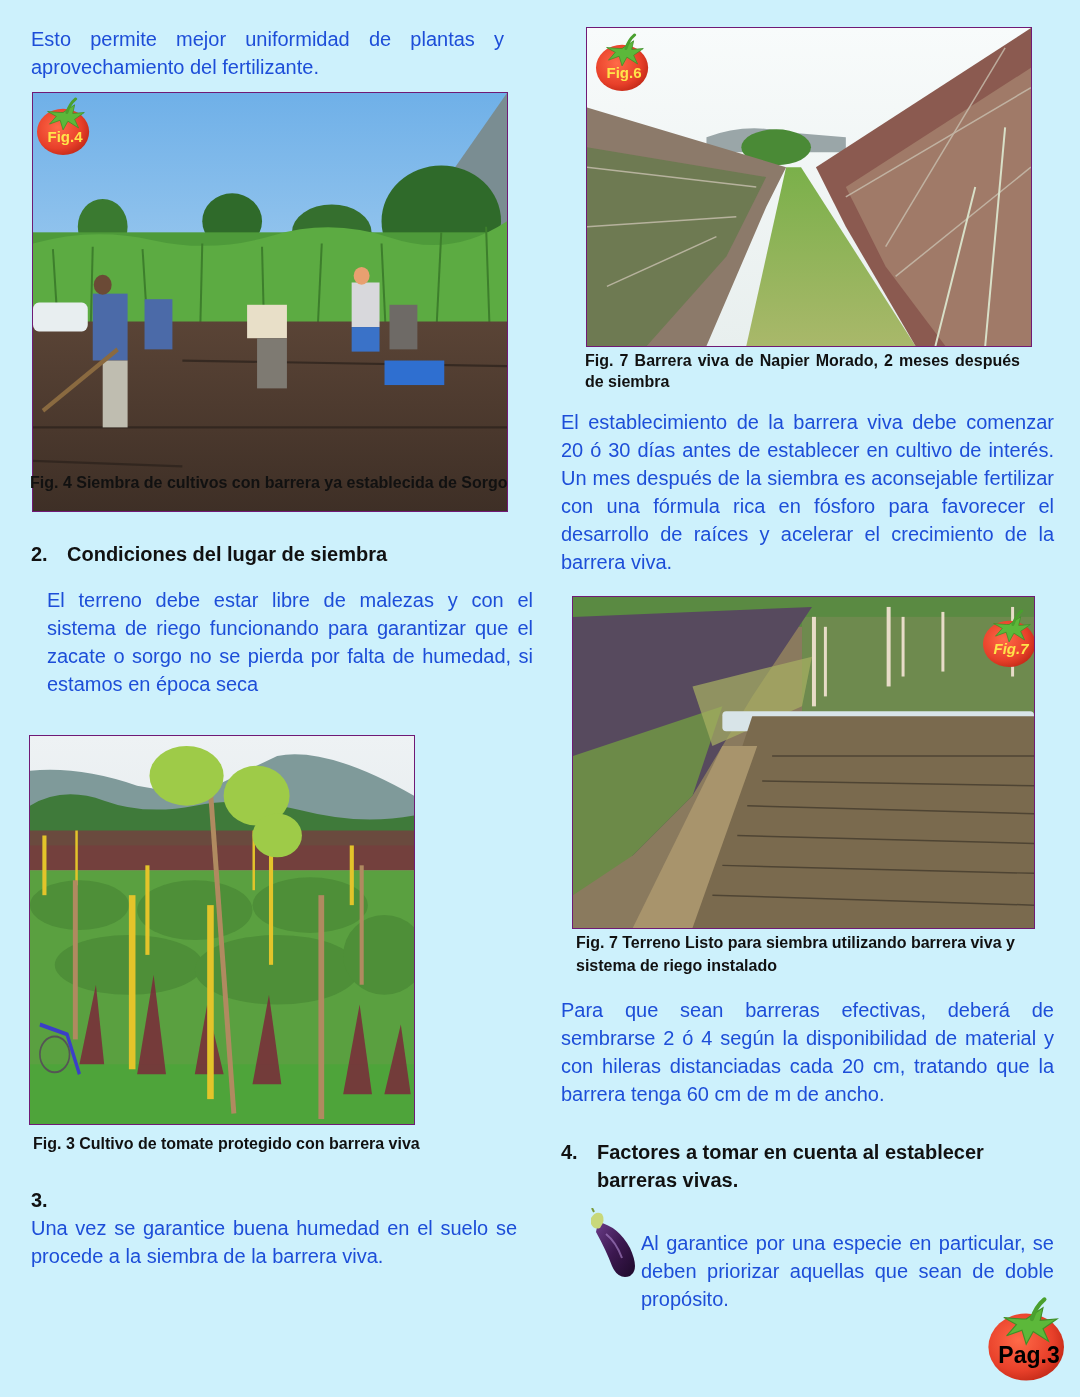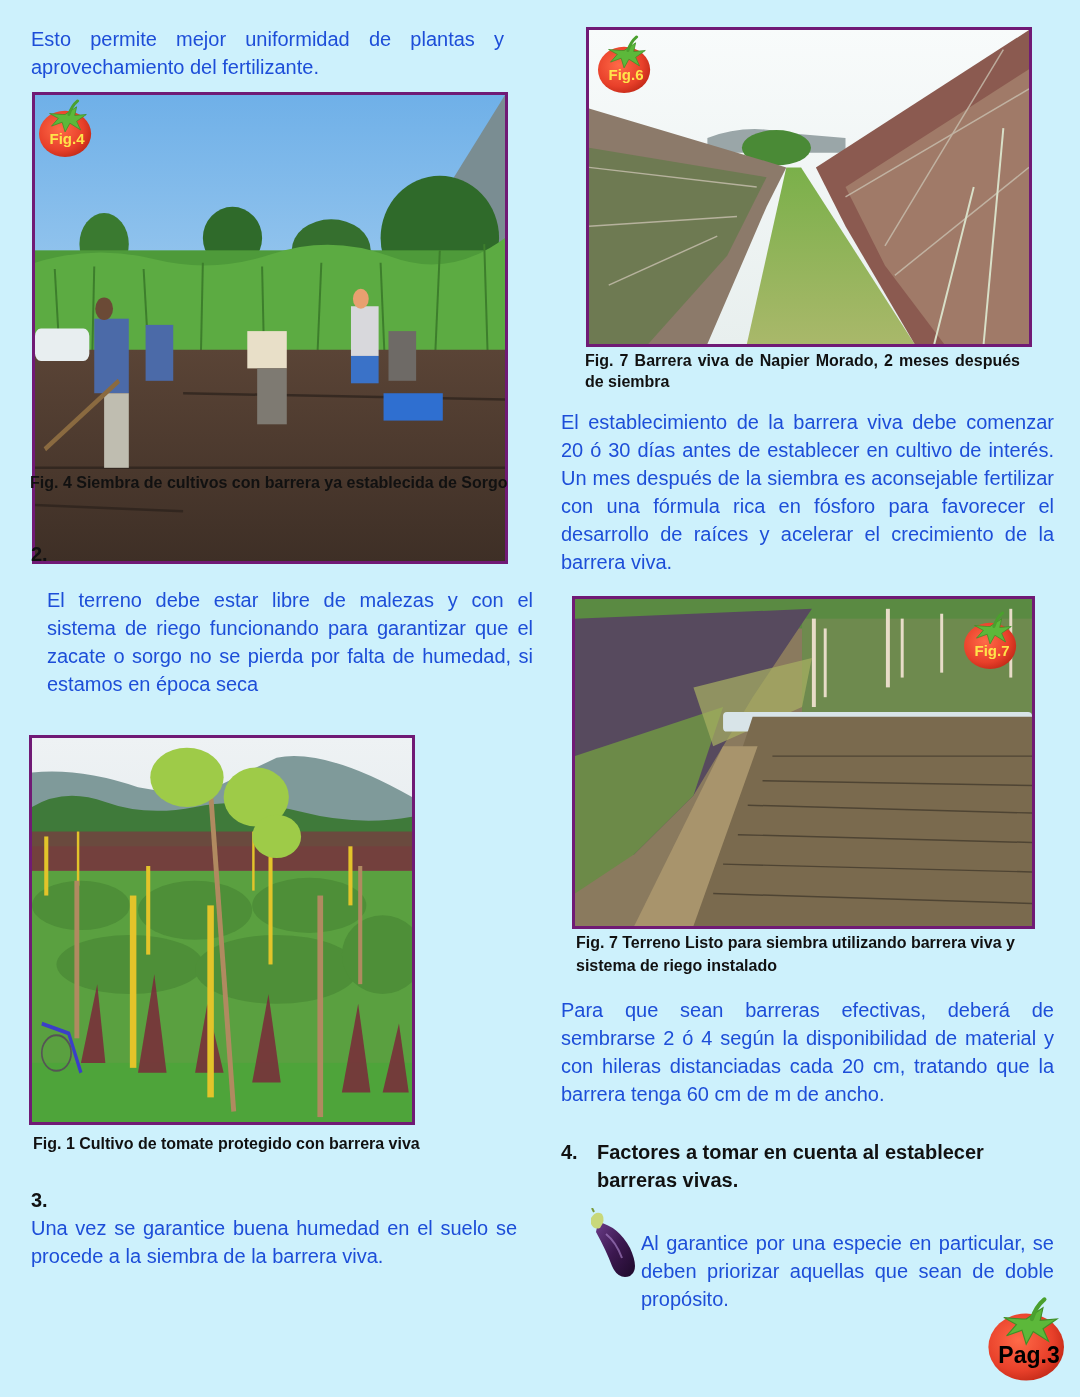--- a/index.html
+++ b/index.html
@@ -30,21 +30,21 @@
     font-size: 20px;
     font-weight: bold;
     line-height: 28px;
     color: #111;
     display: flex;
   }
   .heading .num { width: 36px; flex: none; }
   .photo {
     position: absolute;
     overflow: hidden;
-    border: 3px solid #701a75;
+    border: 1px solid #701a75;
   }
   .photo svg.scene { position: absolute; left: 0; top: 0; width: 100%; height: 100%; }
   .tomato-badge {
     position: absolute;
     width: 58px; height: 60px;
   }
   .tomato-badge svg { position: absolute; left: 0; top: 0; width: 100%; height: 100%; }
   .tomato-badge .label {
     position: absolute;
     left: 0; right: 0; top: 31px;
@@ -78,21 +78,21 @@
     <symbol id="tomato" viewBox="0 0 60 62">
       <ellipse cx="28" cy="36" rx="27" ry="24" fill="url(#tomatoGrad)"></ellipse>
       <path d="M28 16 L40 8 L38 17 L50 16 L40 23 L44 32 L33 25 L28 34 L25 24 L14 28 L21 20 L12 15 L25 16 Z" fill="#5cb83a" stroke="#3f8f27" stroke-width="0.8"></path>
       <path d="M32 16 Q35 7 41 2" stroke="#4aa02e" stroke-width="3" fill="none" stroke-linecap="round"></path>
     </symbol>
   </defs>
 </svg>
 
 <p class="abs body-text" style="left:31px; top:25px; width:473px;">Esto permite mejor uniformidad de plantas y aprovechamiento del fertilizante.</p>
 
-<div class="photo" style="left:32px; top:92px; width:476px; height:472px;">
+<div class="photo" style="left:32px; top:92px; width:476px; height:420px;">
   <svg class="scene" viewBox="0 0 476 375" preserveAspectRatio="none">
     <defs>
       <linearGradient id="sky4" x1="0" y1="0" x2="0" y2="1">
         <stop offset="0" stop-color="#6fb0e8"></stop>
           <stop offset="1" stop-color="#cfe6f6"></stop>
       </linearGradient>
       <linearGradient id="soil4" x1="0" y1="0" x2="0" y2="1">
         <stop offset="0" stop-color="#5a4436"></stop>
           <stop offset="1" stop-color="#3e2f26"></stop>
       </linearGradient>
@@ -144,20 +144,21 @@
         <use href="#tomato"></use>
       </svg>
     <div class="label">Fig.4</div>
   </div>
 </div>
 
 <p class="abs caption" style="left:30px; top:472px; width:480px;">Fig. 4  Siembra de cultivos con barrera ya establecida de Sorgo</p>
 
 <h2 class="abs heading" style="left:31px; top:540px; width:480px;">
   <span class="num">2.</span>
+  <span>Condiciones del lugar de siembra</span>
 </h2>
 
 <p class="abs body-text" style="left:31px; top:586px; width:486px;margin-left:16px;">El terreno debe estar libre de malezas y con el sistema de riego funcionando para garantizar que el zacate o sorgo no se pierda por falta de humedad, si estamos en época seca</p>
 
 <div class="photo" style="left:29px; top:735px; width:386px; height:390px;">
   <svg class="scene" viewBox="0 0 466 390" preserveAspectRatio="none">
     <defs>
       <linearGradient id="sky5" x1="0" y1="0" x2="0" y2="1">
         <stop offset="0" stop-color="#eef2f4"></stop>
           <stop offset="1" stop-color="#d6dfe2"></stop>
@@ -211,21 +212,21 @@
     <circle cx="30" cy="320" r="18" stroke="#555" stroke-width="2" fill="none"></circle>
   </svg>
   <div class="tomato-badge" style="left:400px; top:5px;">
     <svg viewBox="0 0 60 62">
         <use href="#tomato"></use>
       </svg>
     <div class="label">Fig.5</div>
   </div>
 </div>
 
-<p class="abs caption" style="left:33px; top:1133px; width:480px;">Fig. 1  Cultivo de tomate protegido con barrera viva</p>
+<p class="abs caption" style="left:33px; top:1133px; width:480px;">Fig. 3  Cultivo de tomate protegido con barrera viva</p>
 
 <h2 class="abs heading" style="left:31px; top:1186px; width:480px;">
   <span class="num">3.</span>
 </h2>
 
 <p class="abs body-text" style="left:31px; top:1214px; width:486px;">Una vez se garantice buena humedad en el suelo se procede a la siembra de la barrera viva.</p>
 
 <div class="photo" style="left:586px; top:27px; width:446px; height:320px;">
   <svg class="scene" viewBox="0 0 446 320" preserveAspectRatio="none">
     <defs>
@@ -292,21 +293,21 @@
     <g fill="#e8dcc8">
       <rect x="240" y="20" width="4" height="90"></rect>
         <rect x="252" y="30" width="3" height="70"></rect>
       <rect x="315" y="10" width="4" height="80"></rect>
         <rect x="330" y="20" width="3" height="60"></rect>
       <rect x="370" y="15" width="3" height="60"></rect>
         <rect x="440" y="10" width="3" height="70"></rect>
     </g>
     <polygon points="60,333 150,150 185,150 120,333" fill="#a8946c"></polygon>
   </svg>
-  <div class="tomato-badge" style="left:388px; top:12px;">
+  <div class="tomato-badge" style="left:409px; top:12px;font-style:italic;">
     <svg viewBox="0 0 60 62">
         <use href="#tomato"></use>
       </svg>
     <div class="label">Fig.7</div>
   </div>
 </div>
 
 <p class="abs caption" style="left:576px; top:931px; width:450px; line-height:23px;">Fig. 7  Terreno Listo para siembra utilizando barrera viva y sistema de riego instalado</p>
 
 <p class="abs body-text" style="left:561px; top:996px; width:493px;">Para que sean barreras efectivas, deberá de sembrarse 2 ó 4 según la disponibilidad de material y con  hileras distanciadas cada 20 cm, tratando que la barrera tenga 60 cm de  m de ancho.</p>

